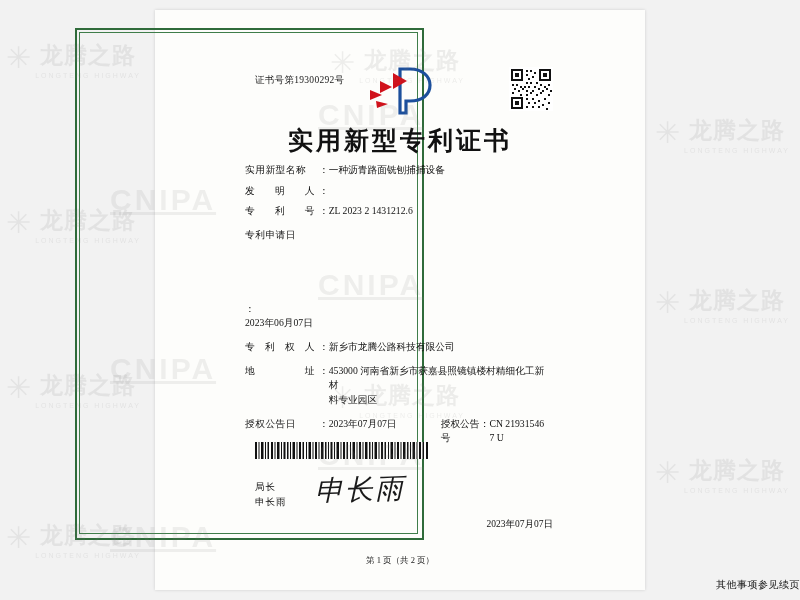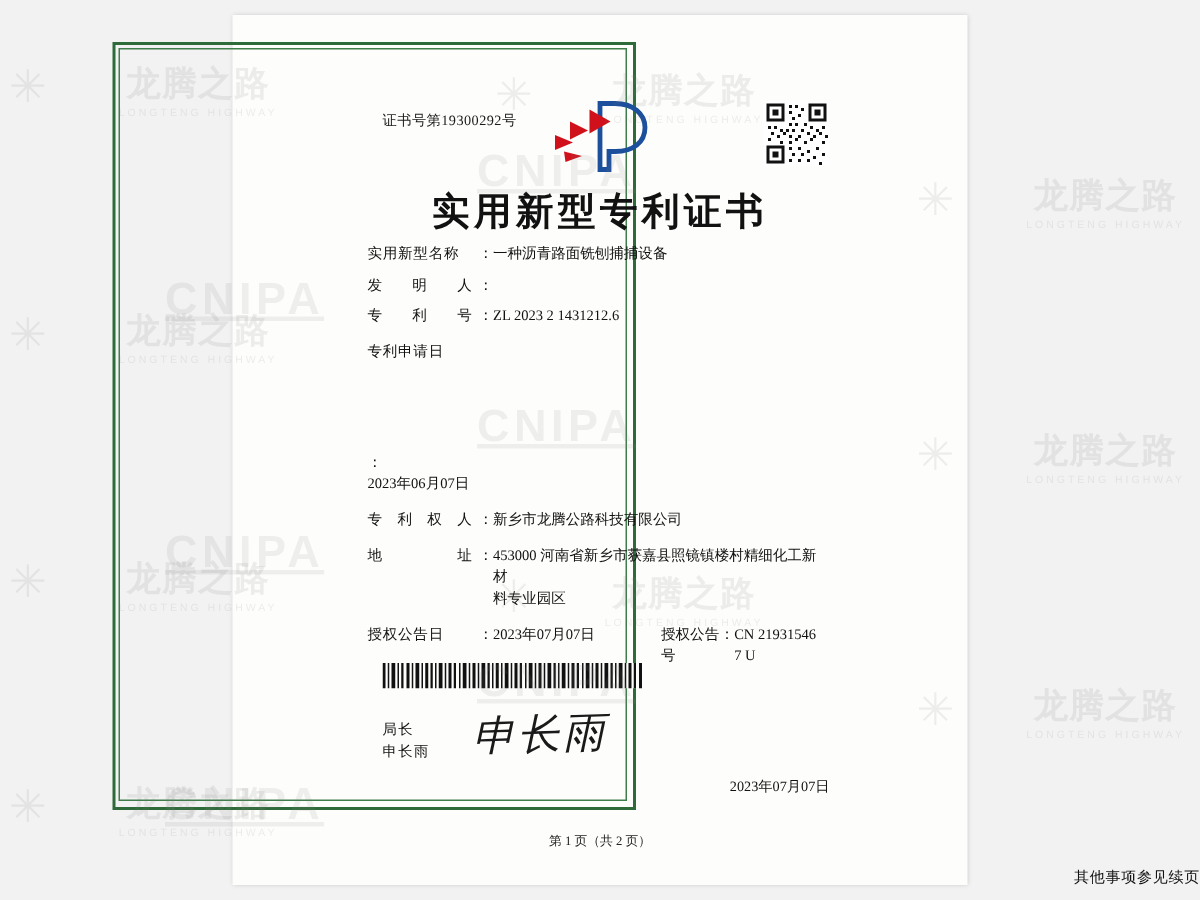--- a/index.html
+++ b/index.html
@@ -46,21 +46,20 @@
     align-items: center;
   }
   .wm-dragon {
     font-size: 30px;
     color: rgba(120, 120, 120, 0.12);
     margin-right: 4px;
   }
   .wm-row {
     display: flex;
     align-items: flex-start;
-    gap: 44px;
   }
   .wm-cnipa {
     font-size: 30px;
     font-weight: bold;
     color: rgba(130, 130, 130, 0.12);
     letter-spacing: 3px;
     font-family: "Liberation Sans", sans-serif;
     text-decoration: underline;
   }
 

